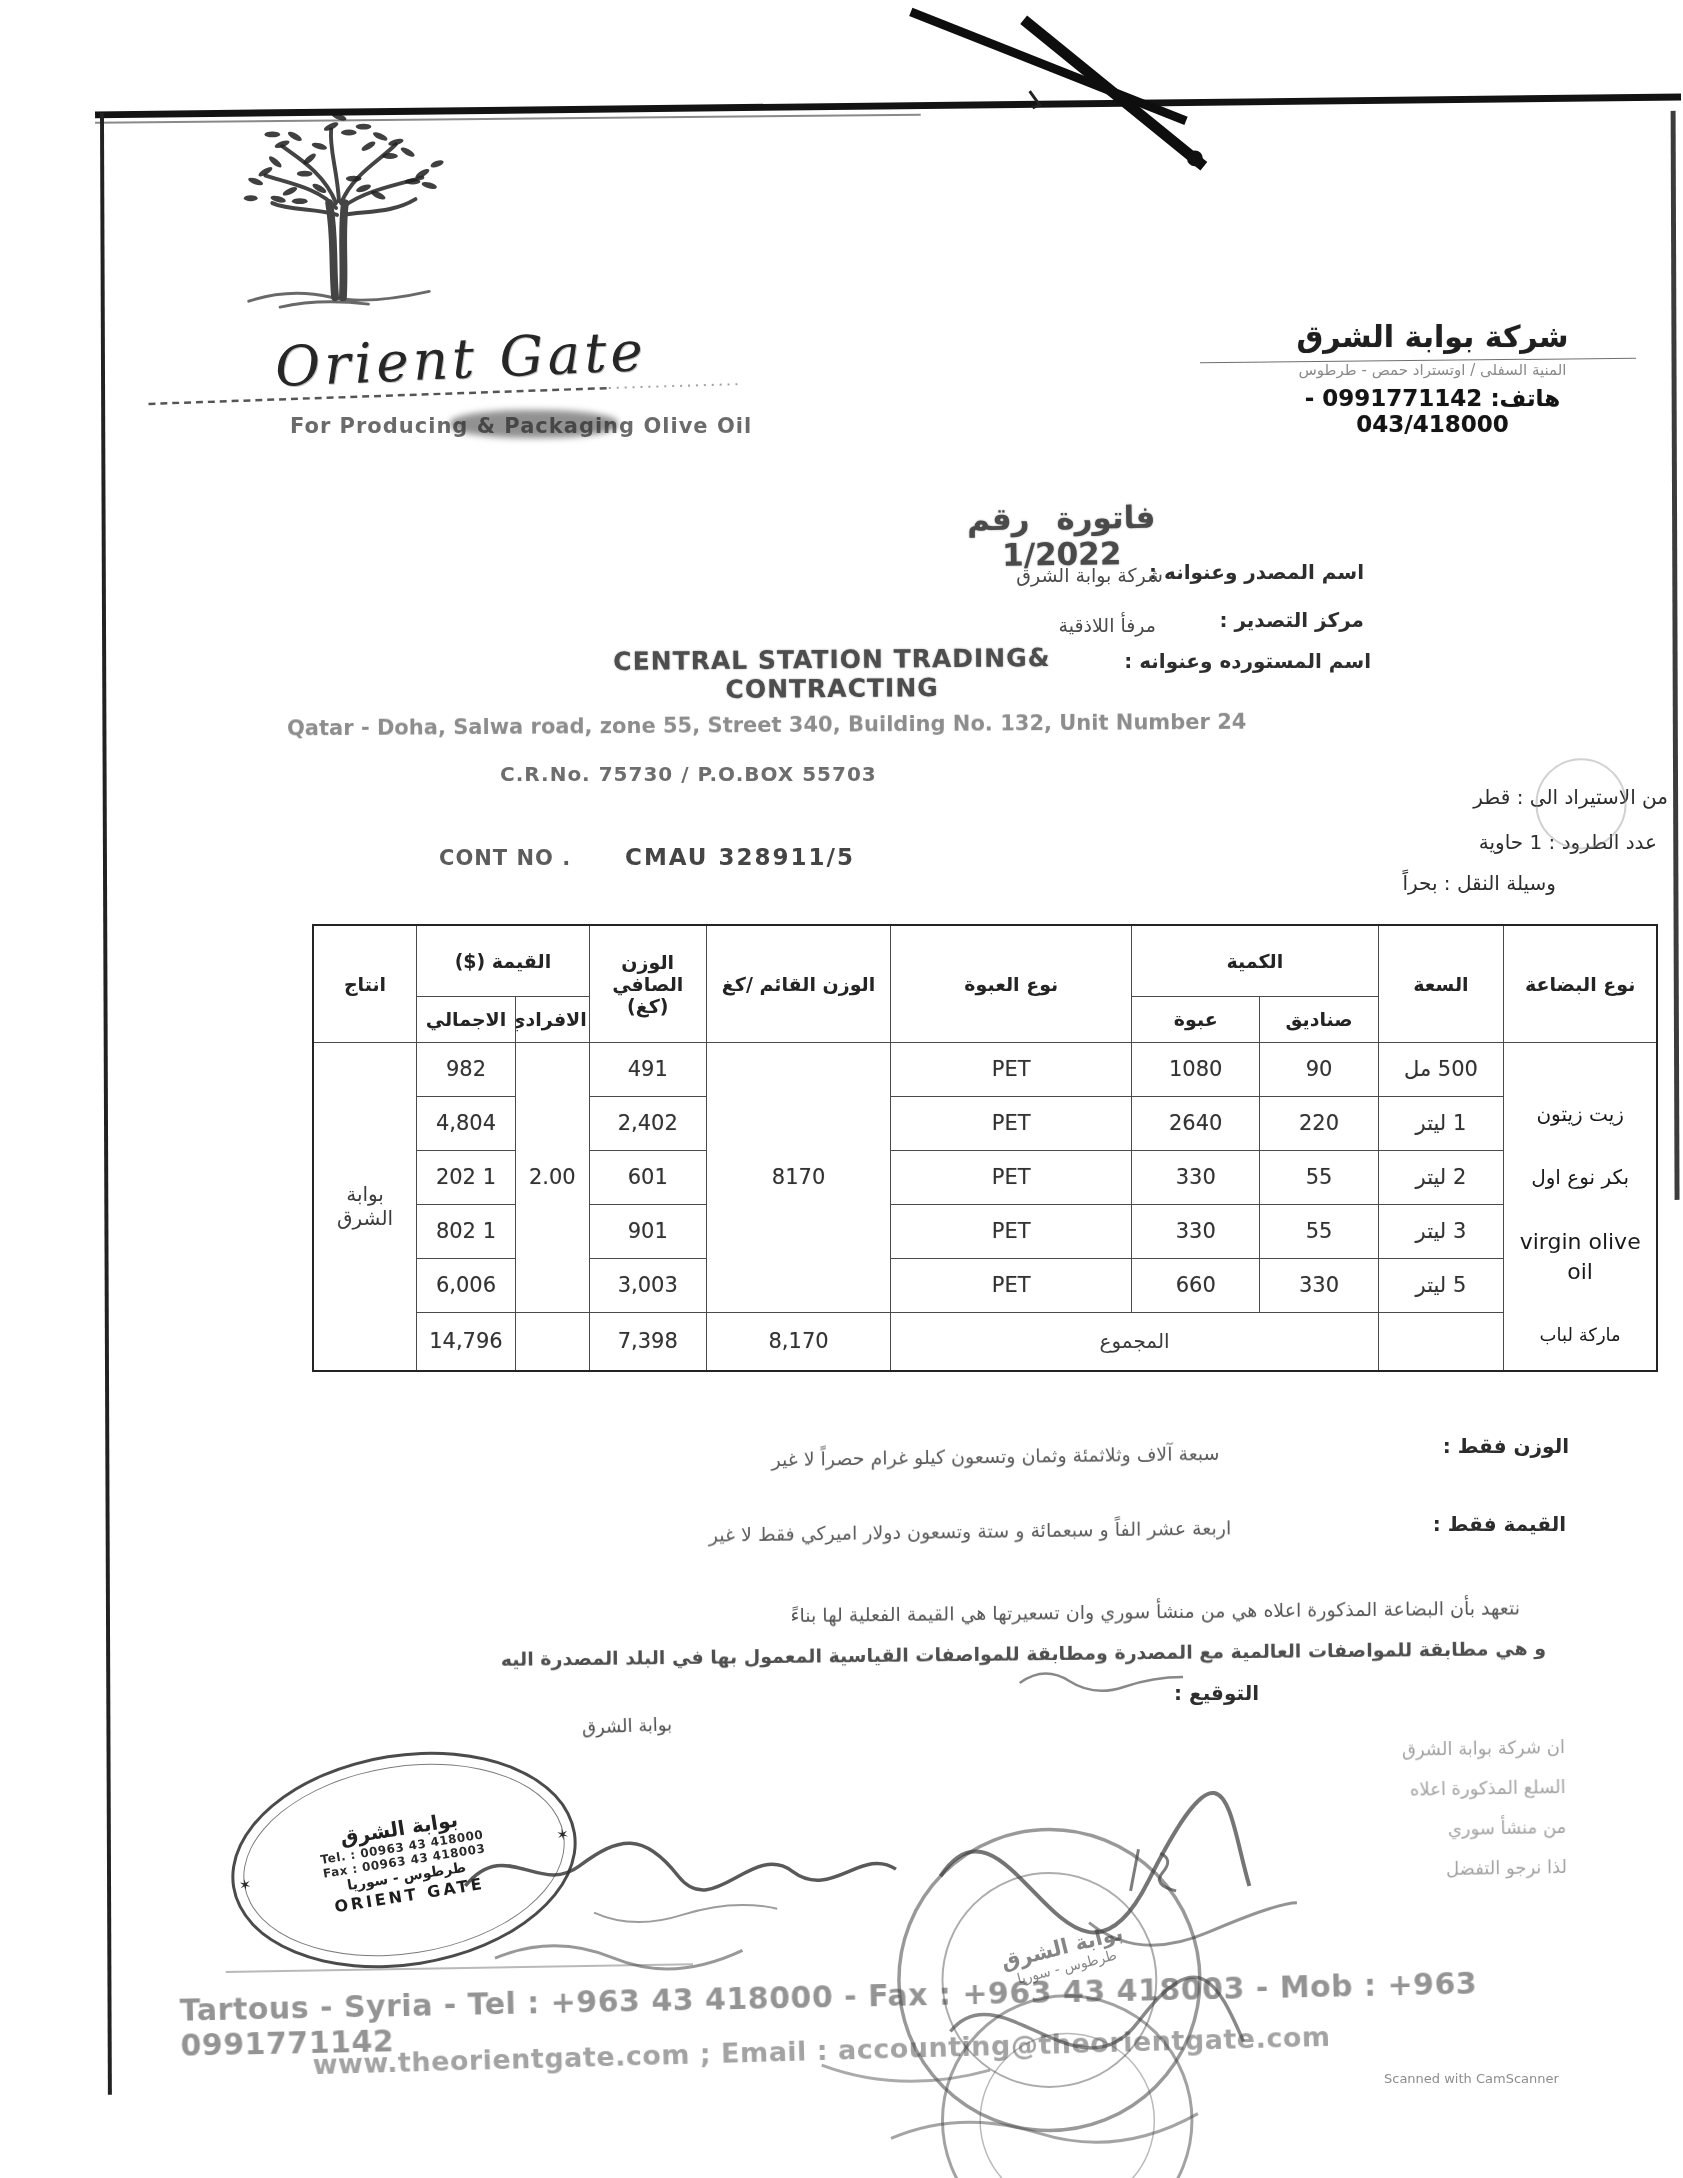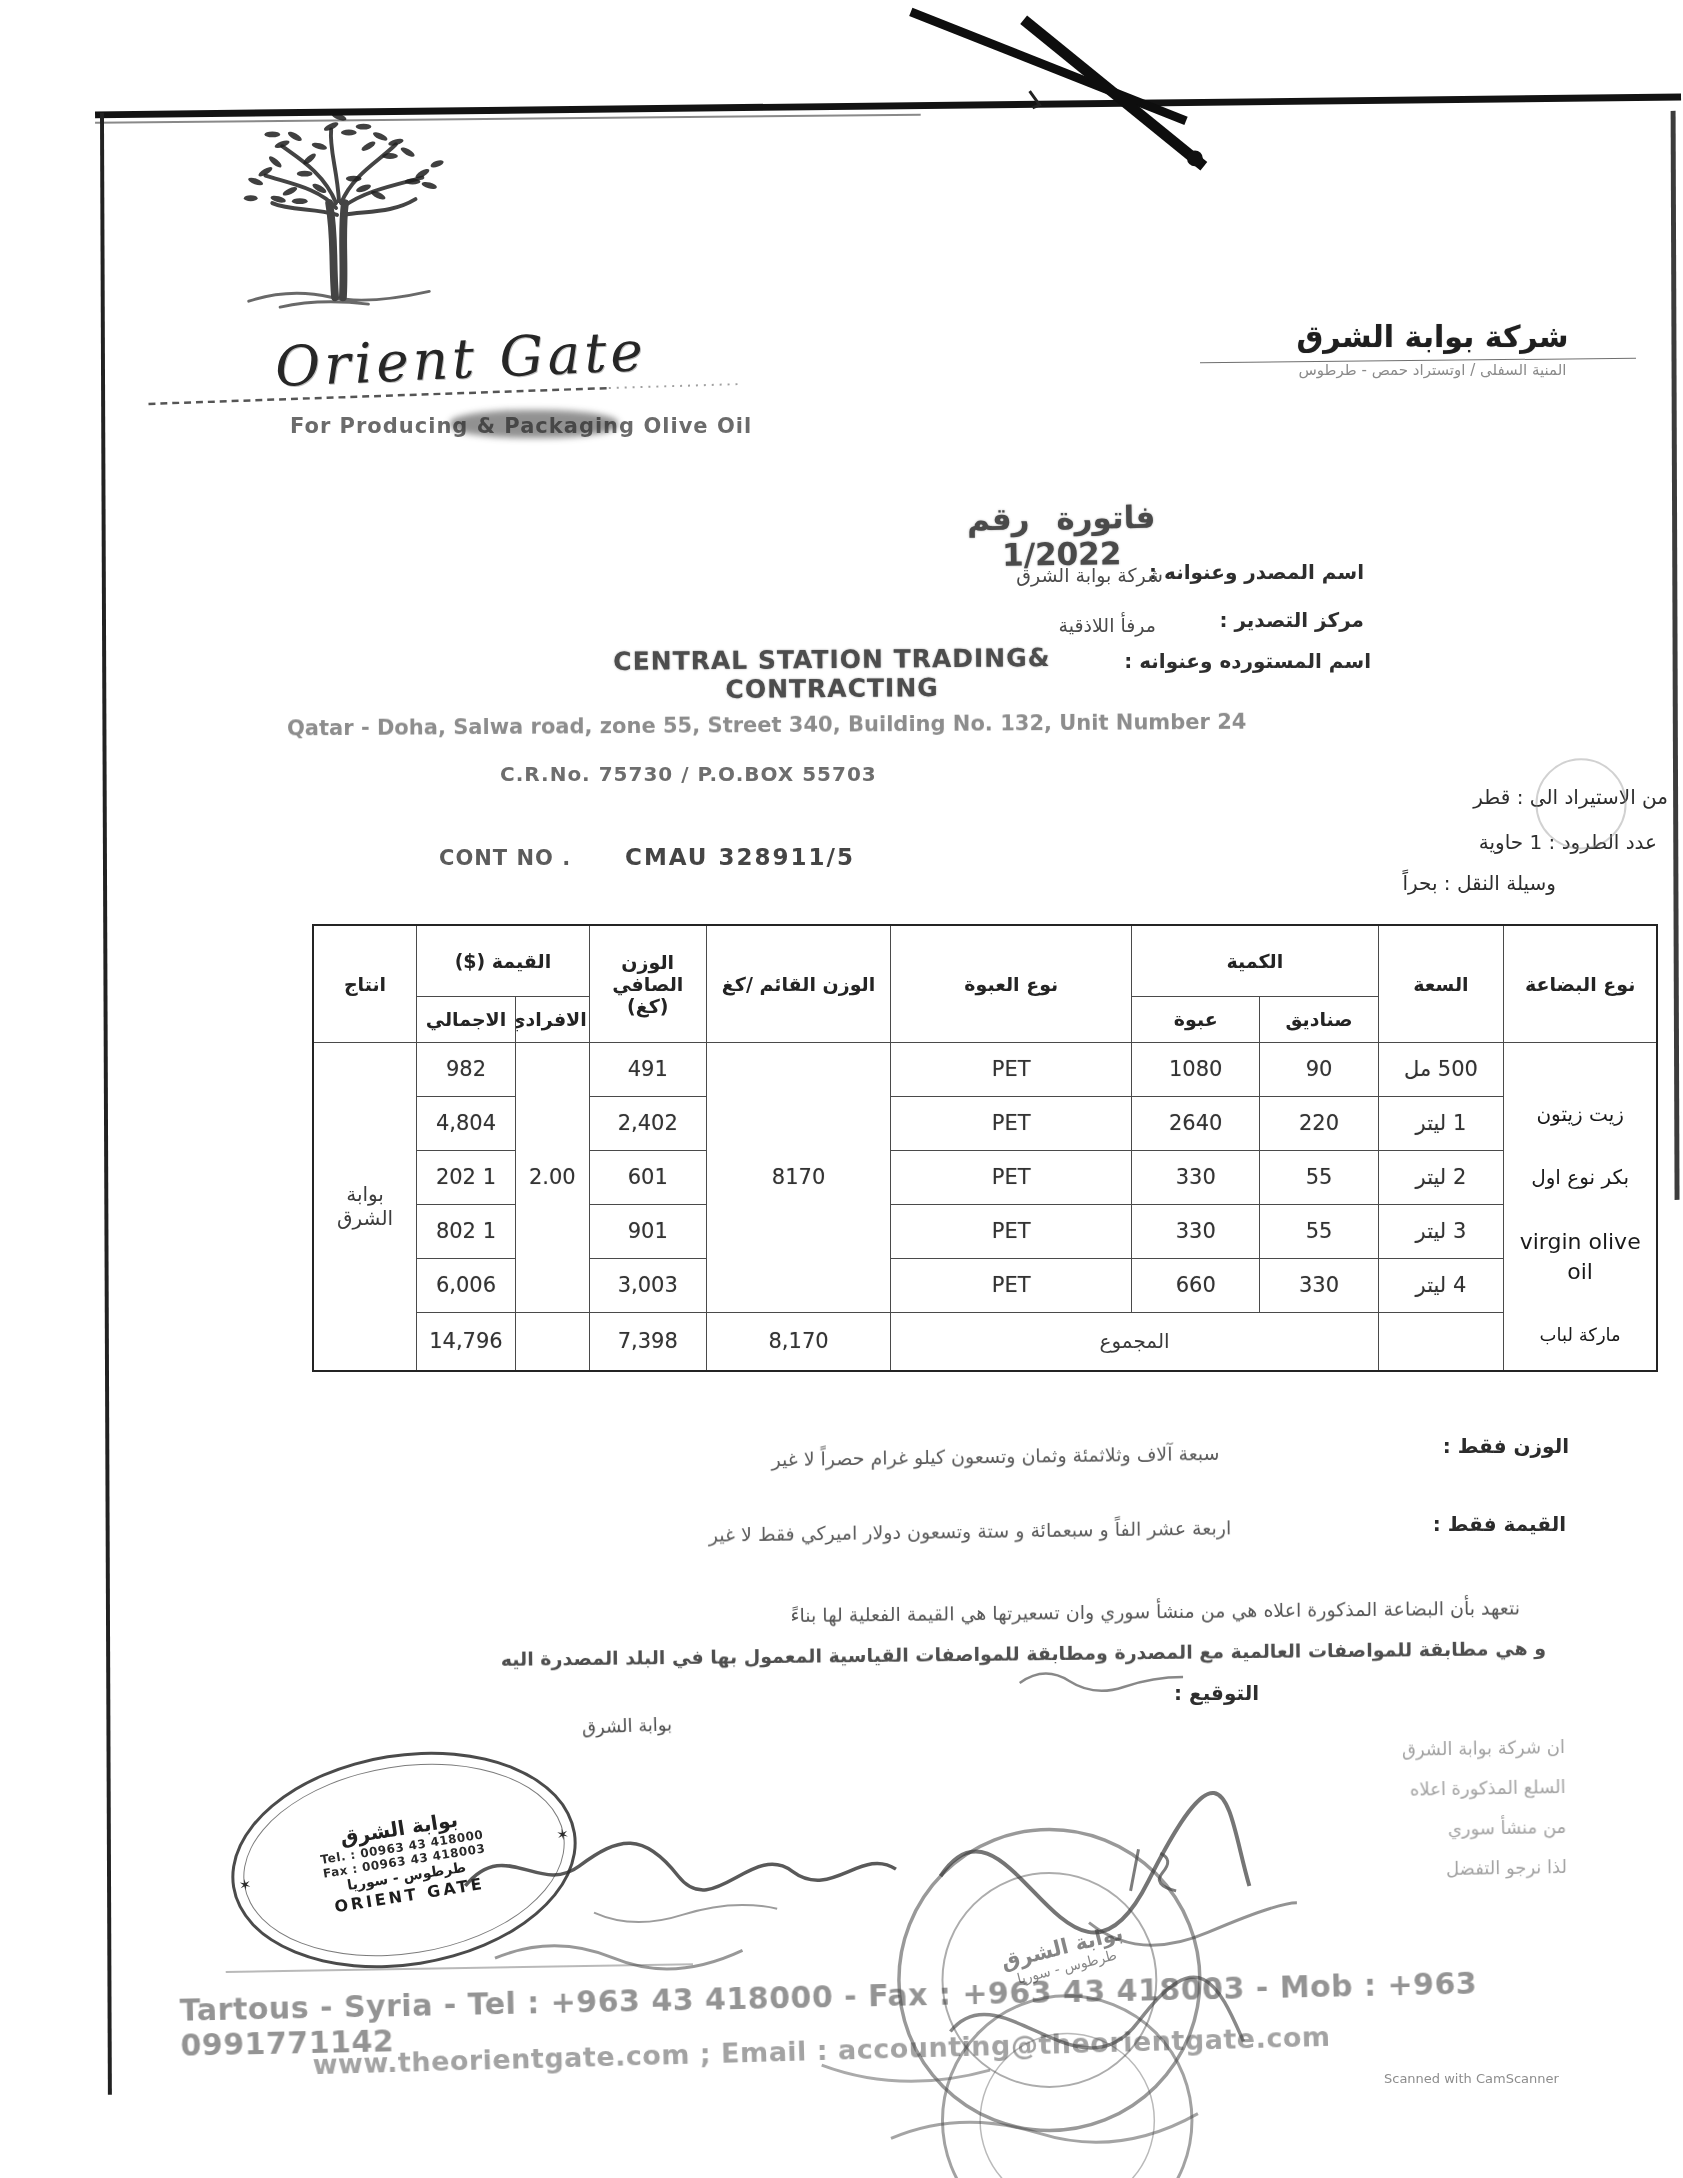--- a/index.html
+++ b/index.html
@@ -110,20 +110,21 @@
   </svg>
 
   <div class="abs brand" style="left:275px;top:327px;">Orient Gate</div>
   <div class="abs tagline en" style="left:290px;top:414px;">For Producing &amp; Packaging Olive Oil</div>
   <div class="abs smudge" style="left:450px;top:410px;"></div>
 
   <div class="abs ar" style="right:77px;top:319px;width:347px;text-align:center;">
     <div class="co-name scan">شركة بوابة الشرق</div>
     <div class="co-line"></div>
     <div class="co-addr">المنية السفلى / اوتستراد حمص - طرطوس</div>
+    <div class="co-phone scan">هاتف: 0991771142 - 043/418000</div>
   </div>
 
   <div class="abs ar inv-title" style="left:903px;top:500px;width:317px;text-align:center;">فاتورة رقم 1/2022</div>
 
   <div class="abs ar lbl" style="right:319px;top:560px;">اسم المصدر وعنوانه :</div>
   <div class="abs ar val" style="right:520px;top:564px;">شركة بوابة الشرق</div>
 
   <div class="abs ar lbl" style="right:319px;top:608px;">مركز التصدير :</div>
   <div class="abs ar val" style="right:527px;top:614px;">مرفأ اللاذقية</div>
 
@@ -208,21 +209,21 @@
       </tr>
       <tr class="r-d">
         <td class="num">3 ليتر</td>
         <td class="num">55</td>
         <td class="num">330</td>
         <td class="num">PET</td>
         <td class="num">901</td>
         <td class="num">1 802</td>
       </tr>
       <tr class="r-d">
-        <td class="num">4 ليتر</td>
+        <td class="num">5 ليتر</td>
         <td class="num">330</td>
         <td class="num">660</td>
         <td class="num">PET</td>
         <td class="num">3,003</td>
         <td class="num">6,006</td>
       </tr>
       <tr class="r-t">
         <td></td>
         <td colspan="3" class="ar" style="font-size:20px;color:#3a3a3a;">المجموع</td>
         <td class="num">8,170</td>

